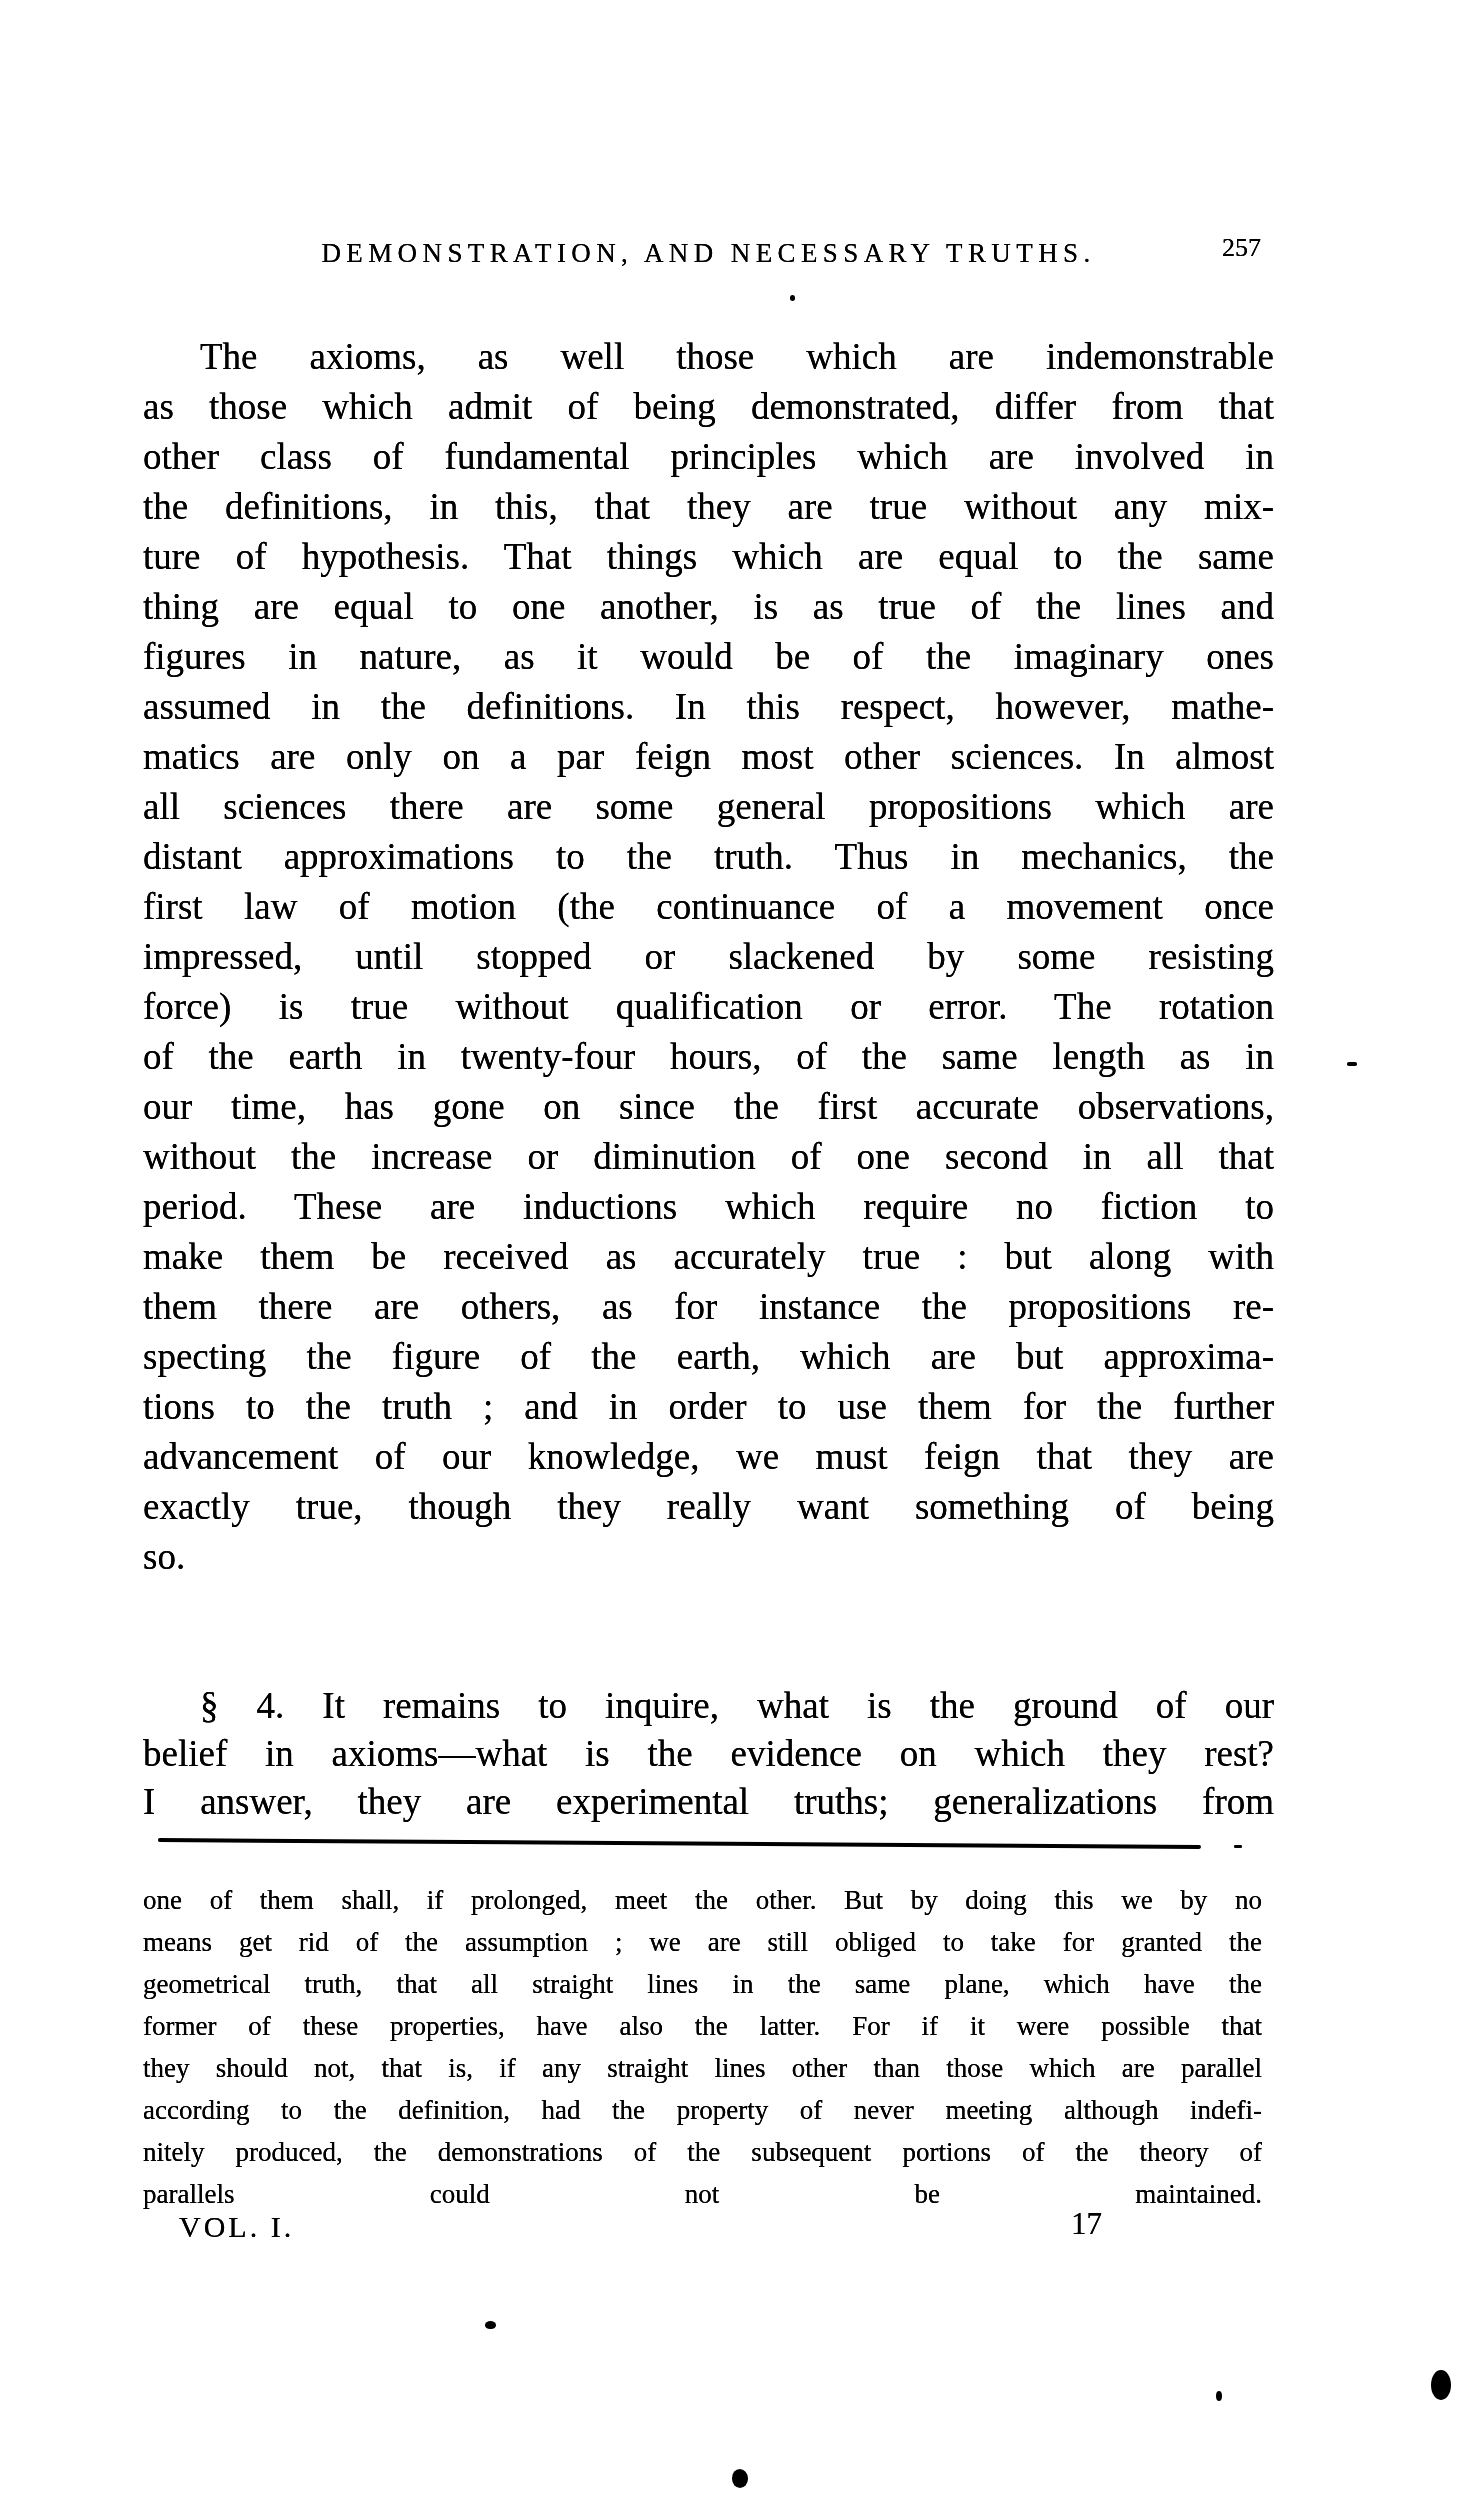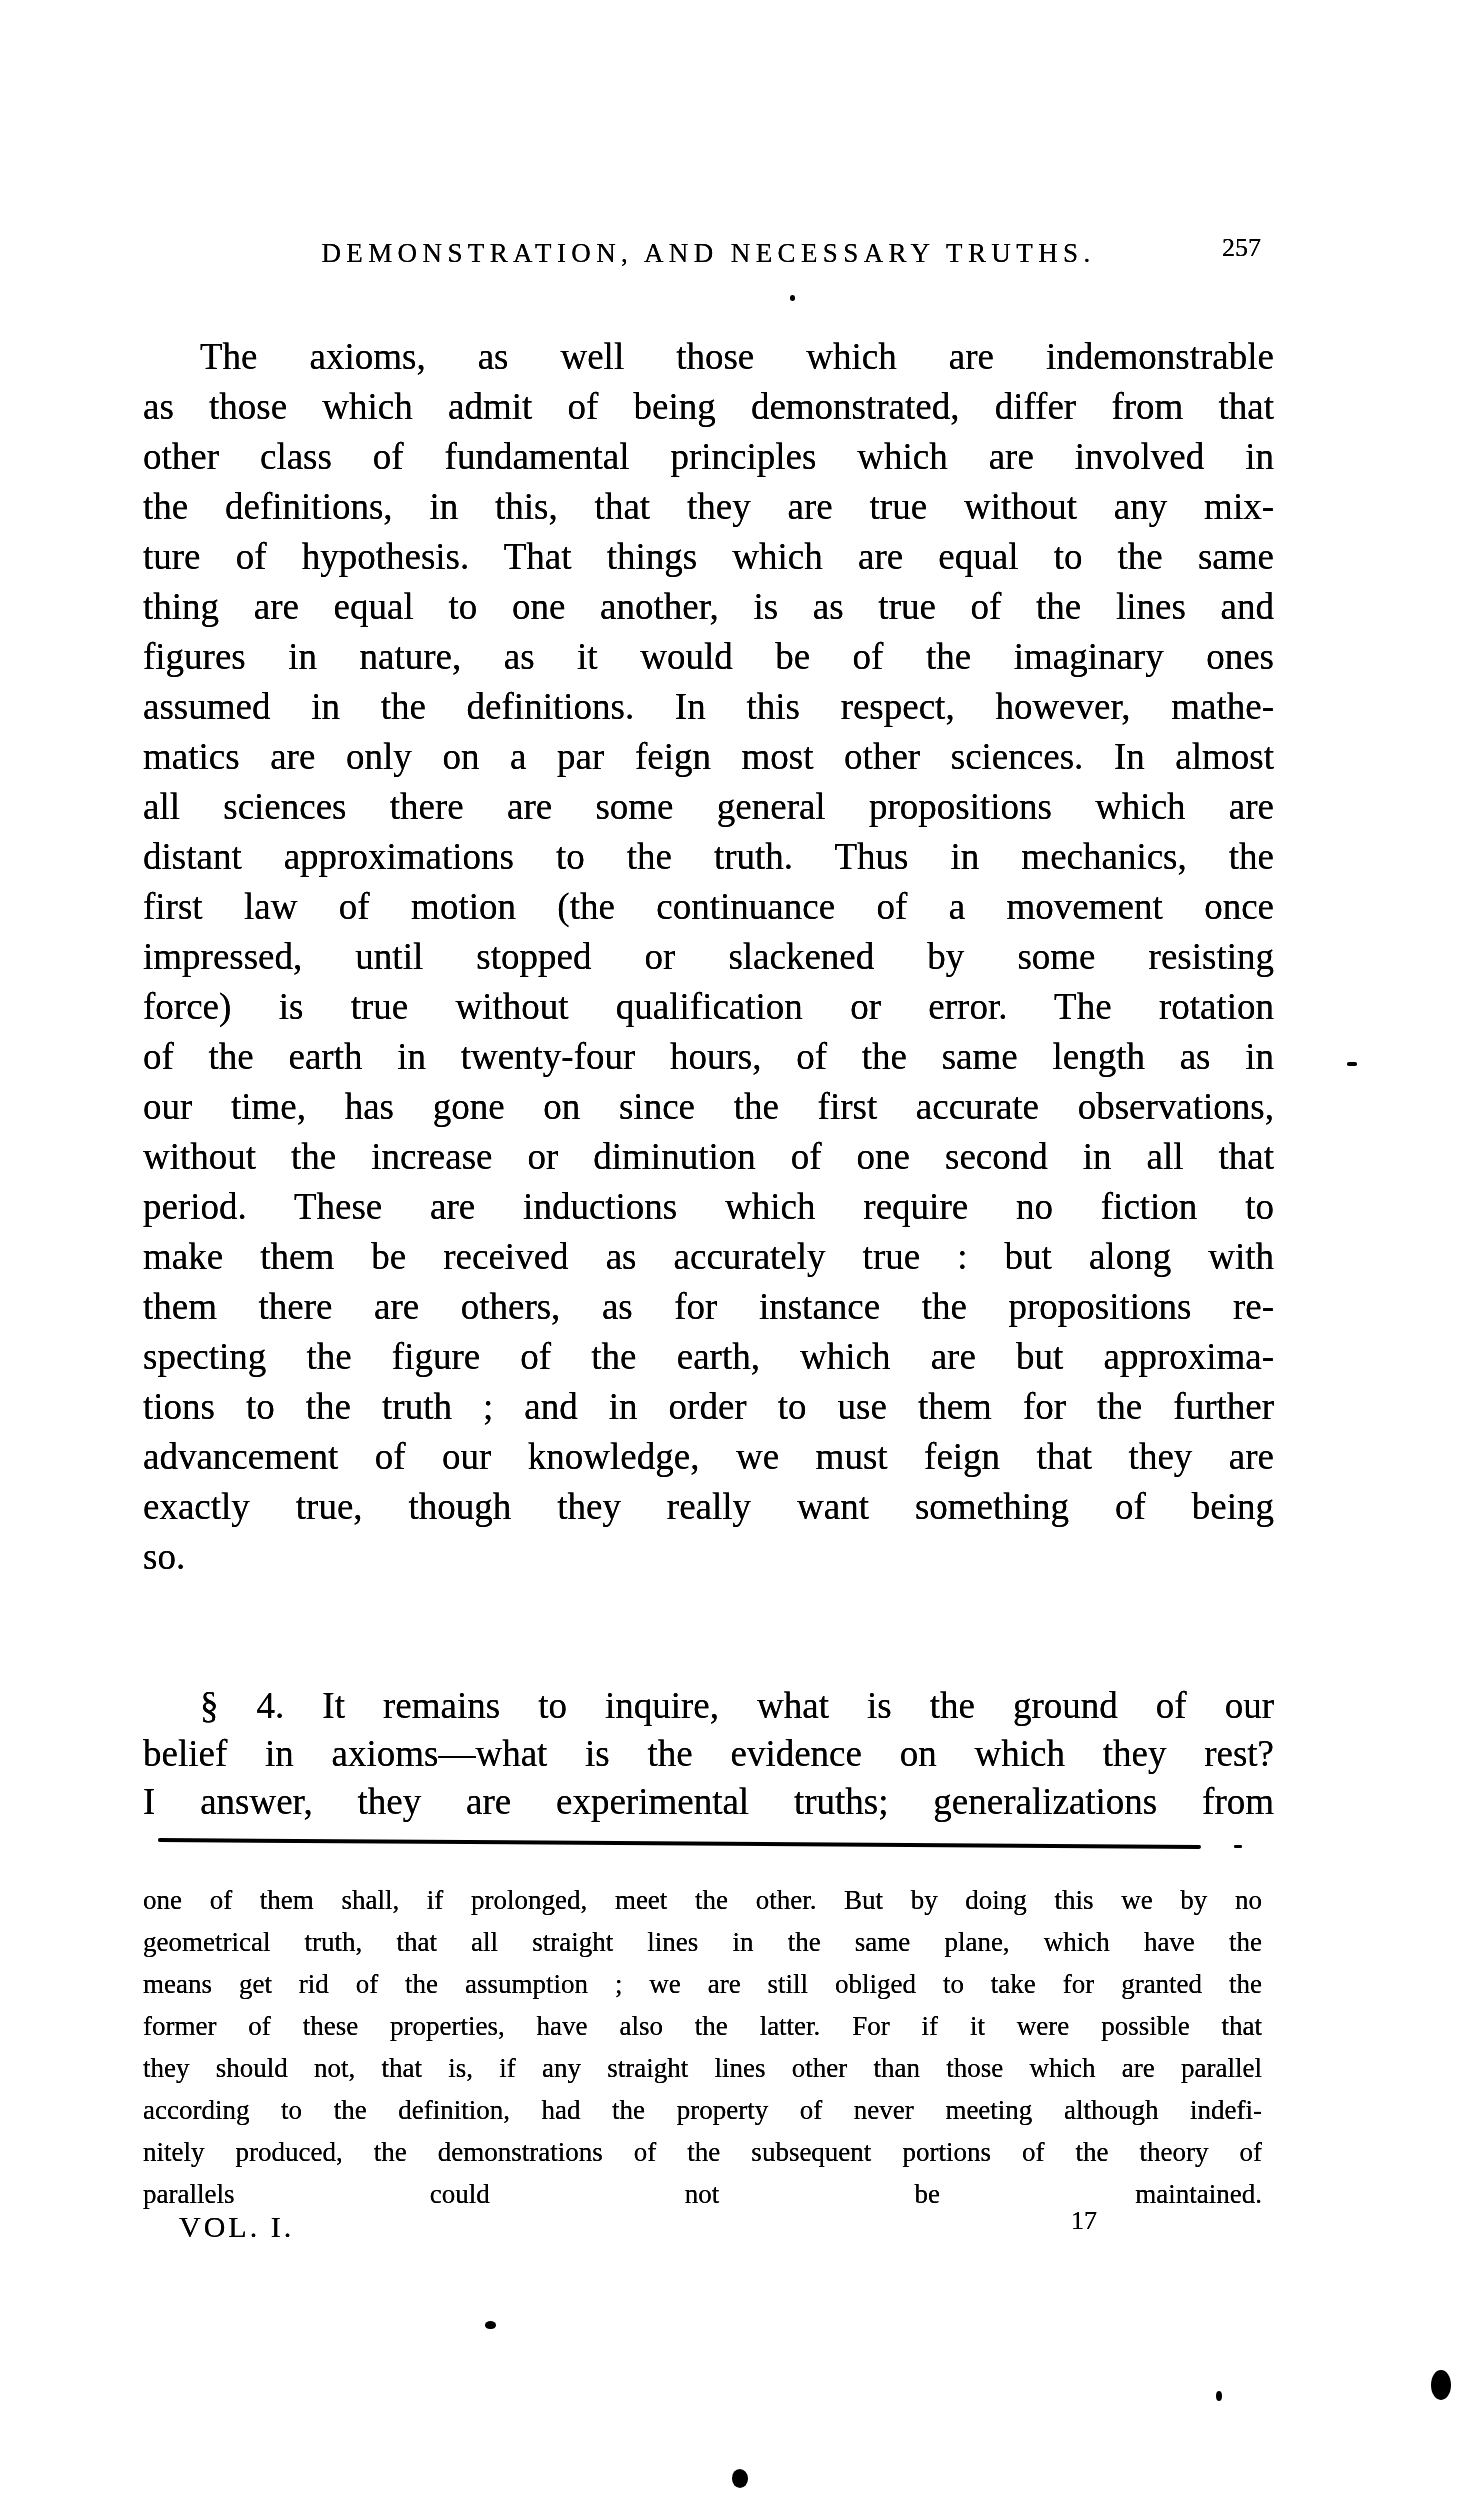--- a/index.html
+++ b/index.html
@@ -88,21 +88,21 @@
   .footer-vol {
     position: absolute;
     left: 179px; top: 2210px;
     font-size: 30px;
     letter-spacing: 3px;
     text-shadow: 0 0 0.6px #000;
   }
   .footer-sig {
     position: absolute;
     left: 1071px; top: 2206px;
-    font-size: 26px;
+    font-size: 31px;
     text-shadow: 0 0 0.6px #000;
   }
 
   
   .speck { position: absolute; background: #000; }
   .speck-header-dot   { left: 790px; top: 295px;  width: 5.4px;  height: 6px; border-radius: 50%; }
   .speck-margin-dash  { left: 1347px; top: 1062px; width: 9.5px; height: 4.2px;  border-radius: 1.8px; }
   .speck-footer-drop  { left: 485px;  top: 2321px; width: 11.3px; height: 8.3px; border-radius: 50% 50% 45% 45%; }
   .speck-small-dot    { left: 1216px; top: 2391px; width: 6px; height: 9.5px; border-radius: 50%; }
   .speck-edge-blob    { left: 1431px; top: 2370px; width: 19.7px; height: 30px; border-radius: 50%; }
@@ -154,22 +154,22 @@
     <div class="bline p2line indent">§ 4. It remains to inquire, what is the ground of our</div>
     <div class="bline p2line">belief in axioms—what is the evidence on which they rest?</div>
     <div class="bline p2line">I answer, they are experimental truths; generalizations from</div>
   </div>
 
   <div class="footnote-rule"></div>
   <div class="rule-dash"></div>
 
   <div class="footnote">
     <div class="fline">one of them shall, if prolonged, meet the other. But by doing this we by no</div>
+    <div class="fline">means get rid of the assumption ; we are still obliged to take for granted the</div>
     <div class="fline">geometrical truth, that all straight lines in the same plane, which have the</div>
-    <div class="fline">means get rid of the assumption ; we are still obliged to take for granted the</div>
     <div class="fline">former of these properties, have also the latter. For if it were possible that</div>
     <div class="fline">they should not, that is, if any straight lines other than those which are parallel</div>
     <div class="fline">according to the definition, had the property of never meeting although indefi-</div>
     <div class="fline">nitely produced, the demonstrations of the subsequent portions of the theory of</div>
     <div class="fline lastline">parallels could not be maintained.</div>
   </div>
 
   <div class="footer-vol">VOL. I.</div>
   <div class="footer-sig">17</div>
 

